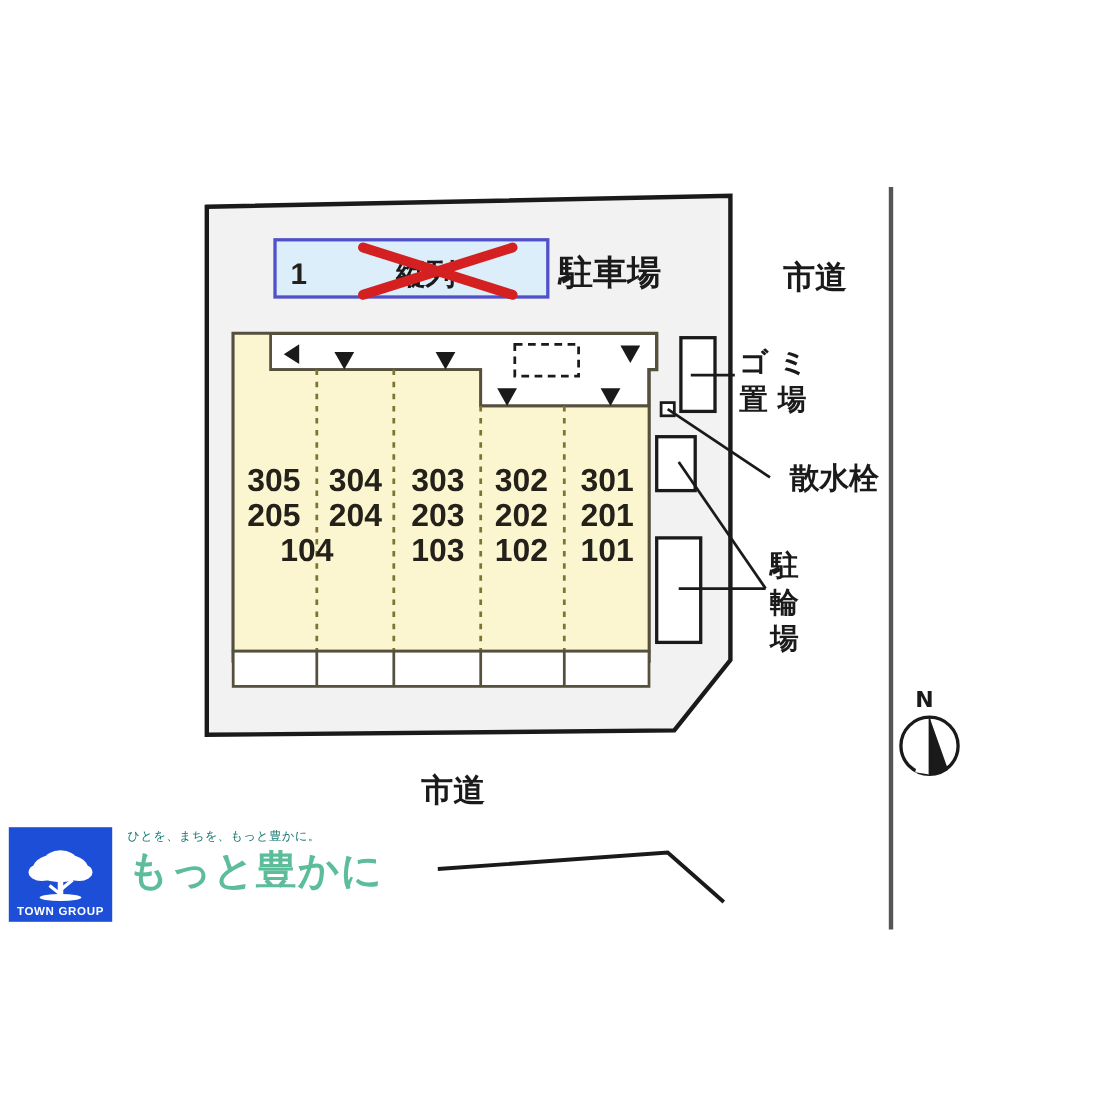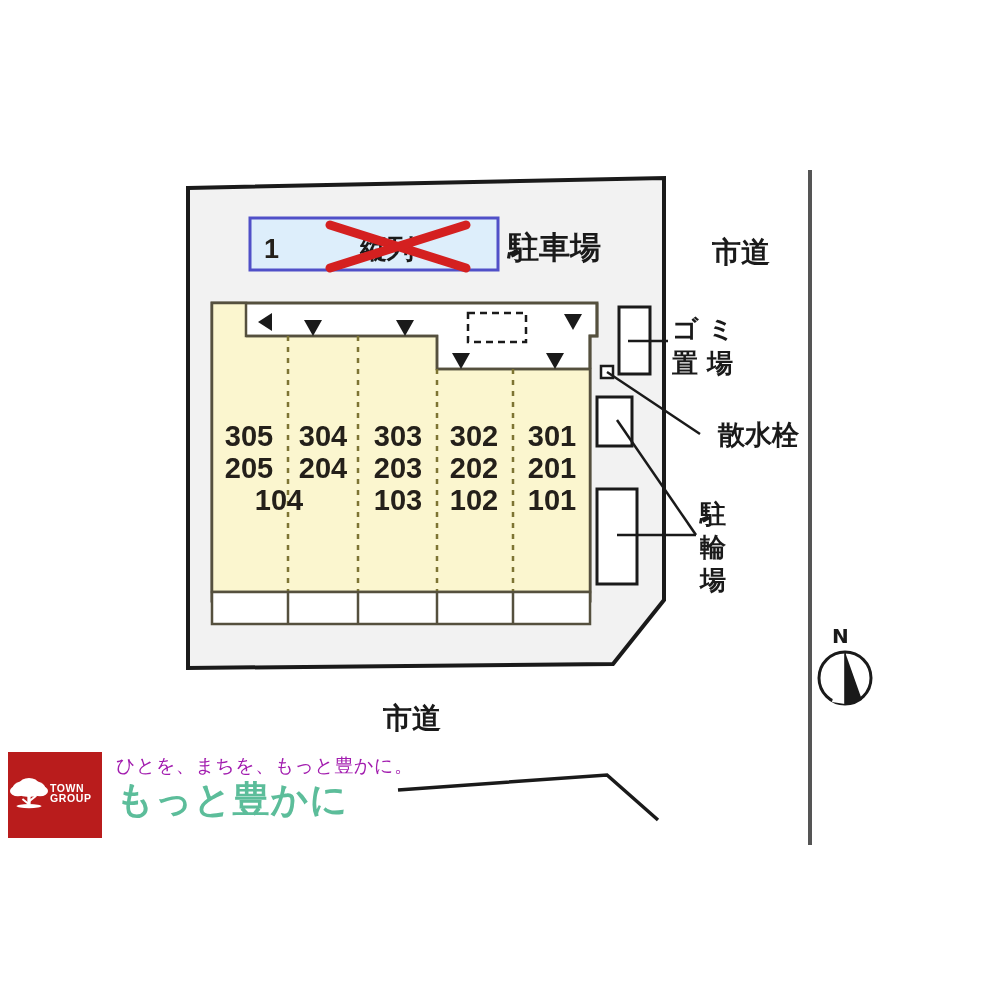--- a/index.html
+++ b/index.html
@@ -45,23 +45,23 @@
     top: 752px;
     width: 400px;
     height: 86px;
   }
   .logo-mark {
     position: absolute;
     left: 0;
     top: 0;
     width: 94px;
     height: 86px;
-    background: #b91c1c;
+    background: #1d4ed8;
     display: flex;
-    flex-direction: row;
+    flex-direction: column;
     align-items: center;
     justify-content: flex-end;
     padding-bottom: 4px;
     box-sizing: border-box;
   }
   .logo-tree {
     width: 64px;
     height: 54px;
     margin-bottom: 1px;
   }
@@ -74,22 +74,22 @@
     line-height: 1;
   }
   .logo-words {
     position: absolute;
     left: 108px;
     top: 4px;
     width: 290px;
   }
   .logo-tagline {
     font-family: Liberation Sans, sans-serif;
-    font-size: 19px;
-    color: #a21caf;
+    font-size: 11px;
+    color: #0f766e;
     letter-spacing: 0.5px;
     white-space: nowrap;
     line-height: 1;
   }
   .logo-name {
     font-family: "DejaVu Sans", sans-serif;
     font-size: 37px;
     color: #5cbd9a;
     font-weight: 700;
     letter-spacing: 1px;

